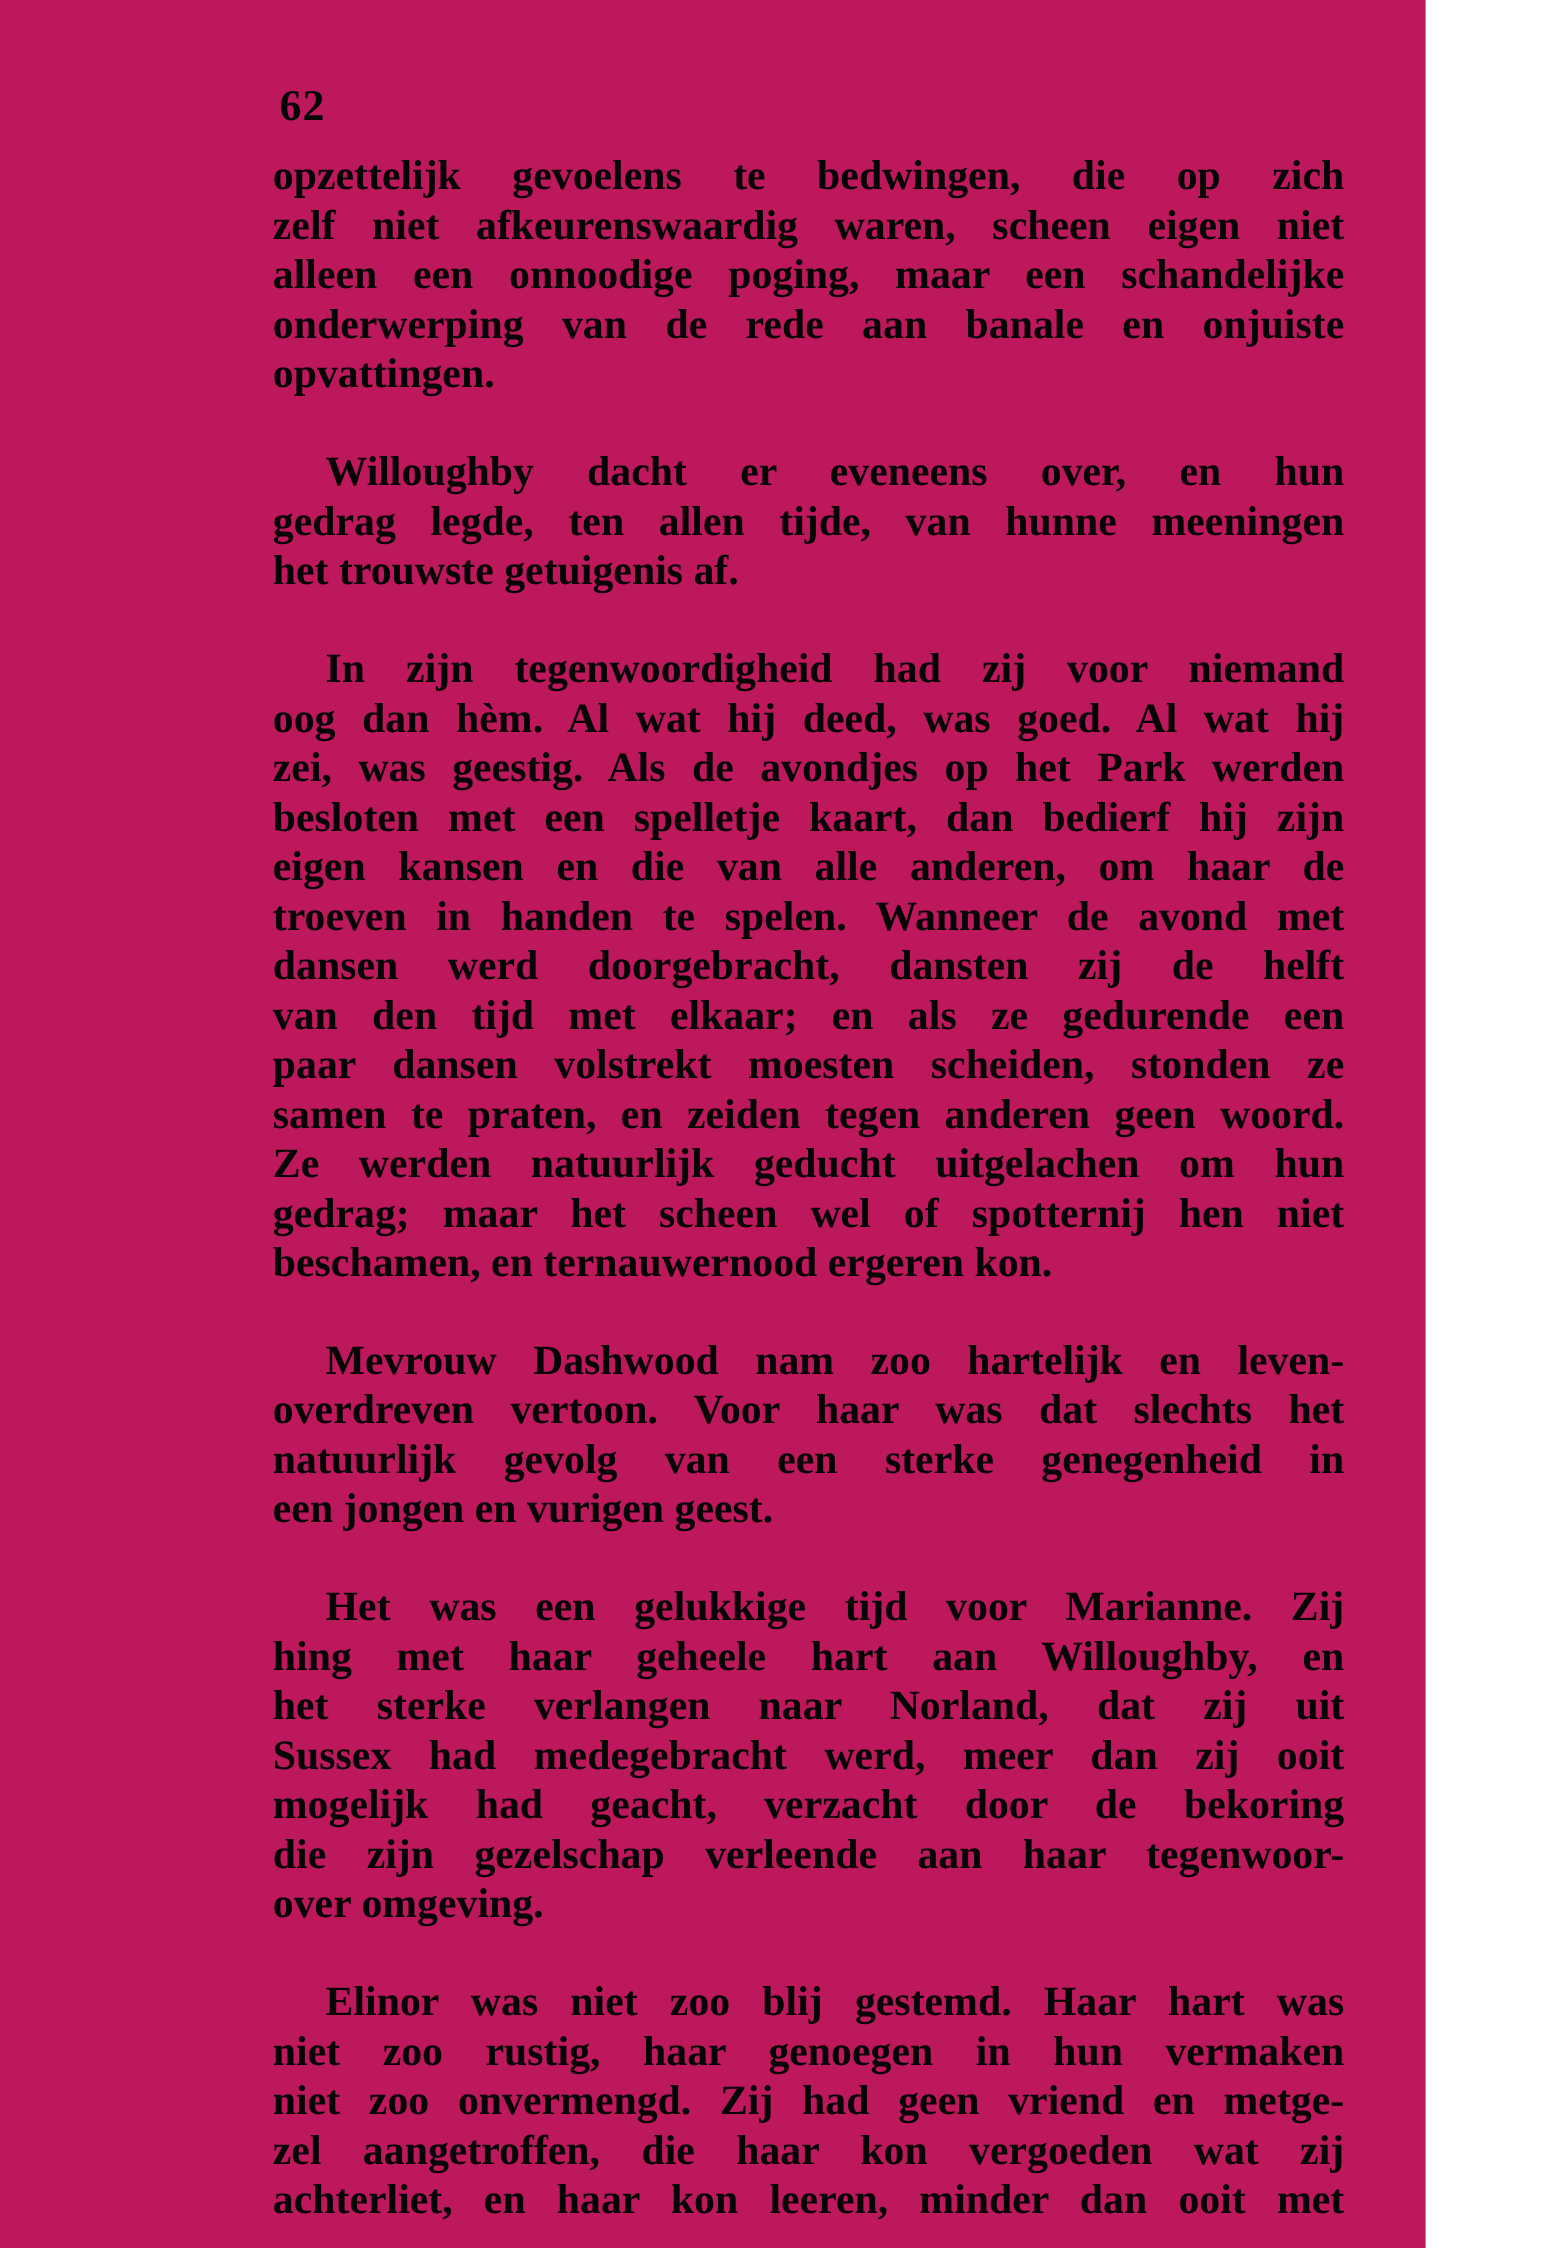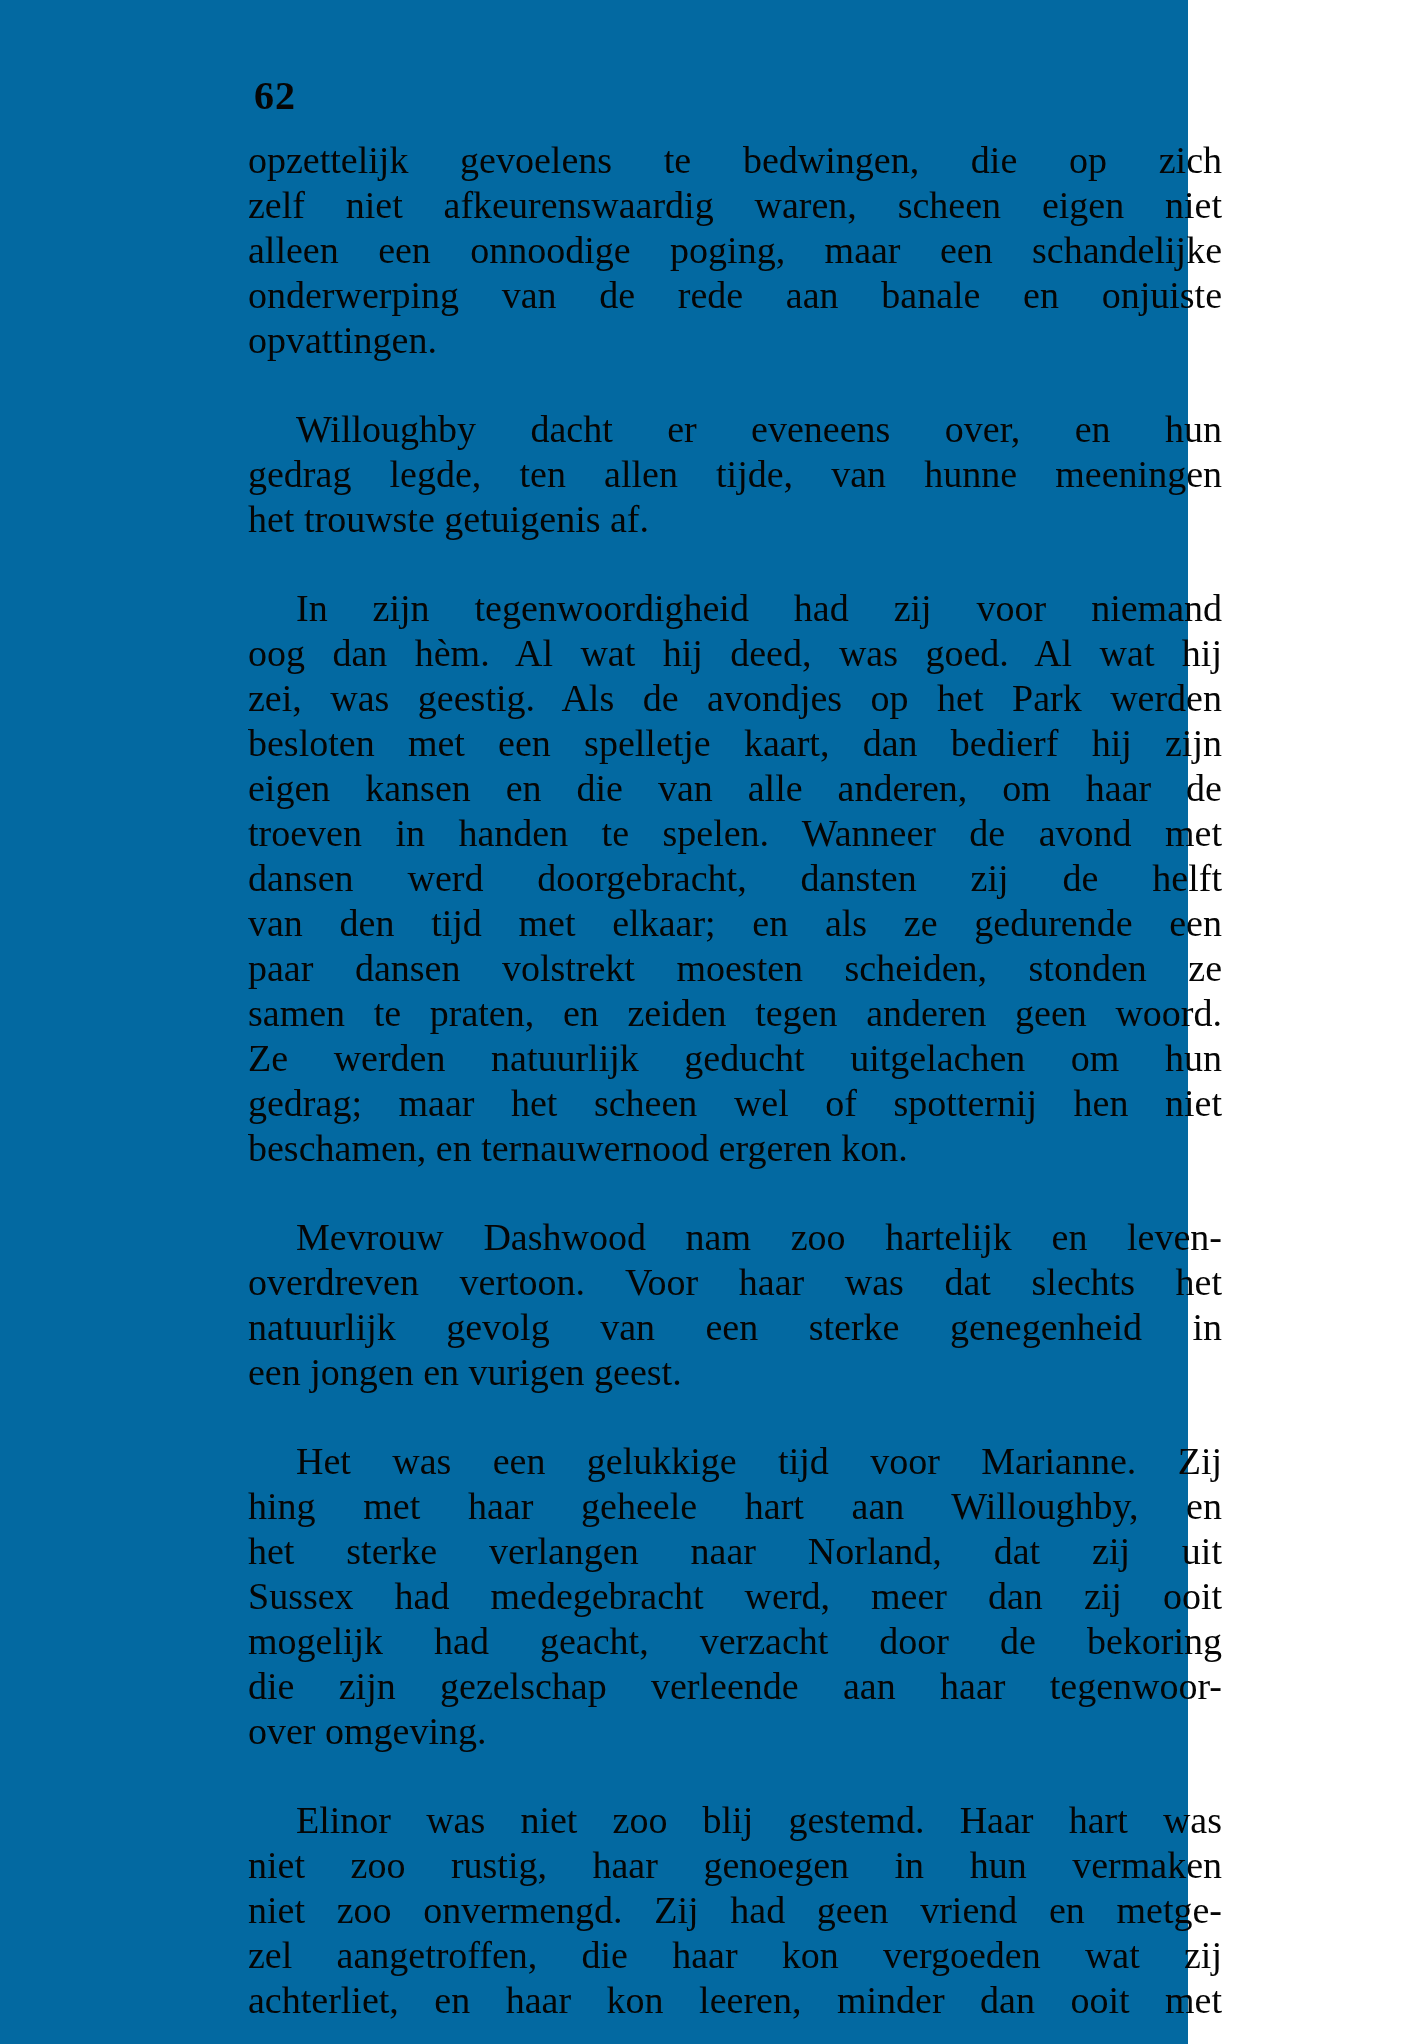--- a/index.html
+++ b/index.html
@@ -8,23 +8,23 @@
     width: 1412px;
     height: 2044px;
     overflow: hidden;
   }
   body {
     background: #ffffff;
     font-family: "Liberation Serif", "DejaVu Serif", serif;
   }
   .scan-page {
     position: relative;
-    width: 1188px;
+    width: 1296px;
     height: 2044px;
-    background: #0369a1;
+    background: #be185d;
     color: #050505;
   }
   .page-number {
     position: absolute;
     left: 254px;
     top: 72px;
     font-size: 40px;
     font-weight: 600;
     letter-spacing: 1px;
     color: #050505;
@@ -40,20 +40,21 @@
     color: #050505;
     text-rendering: optimizeLegibility;
   }
   .paragraph { margin: 0; padding: 0; }
   .text-line {
     text-align: justify;
     text-align-last: justify;
     white-space: normal;
     height: 45px;
     overflow: visible;
+    font-weight: bold;
   }
   .text-line.last-left {
     text-align: center;
     text-align-last: left;
   }
   .text-line.first-indent {
     text-indent: 48px;
     margin-top: 44px;
   }
 </style>

